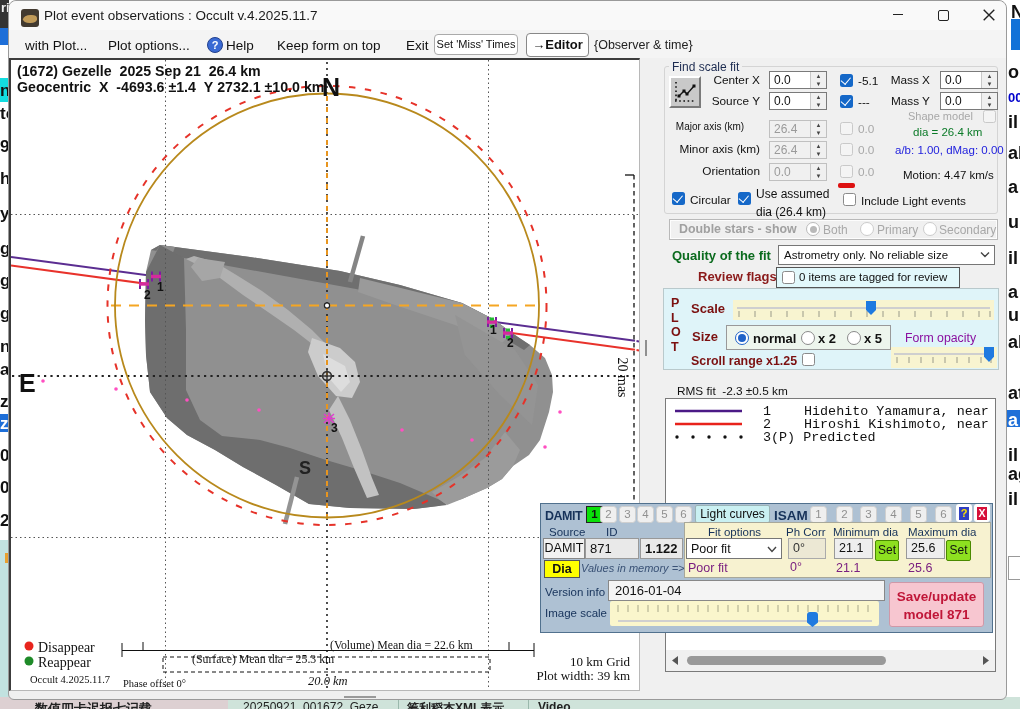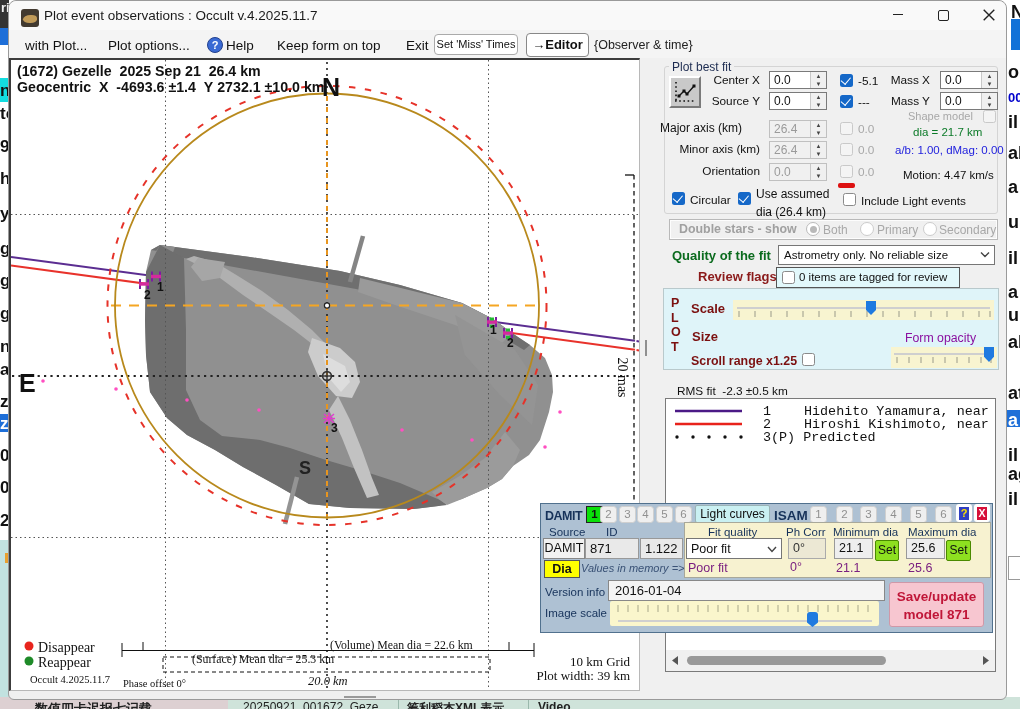--- a/index.html
+++ b/index.html
@@ -252,21 +252,21 @@
     <line x1="534" y1="643" x2="534" y2="657"></line>
     <line x1="143" y1="642" x2="143" y2="650"></line>
     <line x1="509" y1="642" x2="509" y2="650"></line>
     <rect x="163" y="657" width="327" height="15" fill="none" stroke-dasharray="4 3"></rect>
   </g>
 </svg>
 
 <div id="rightpanel">
 
   <div class="abs" style="left:664px;top:66px;width:332px;height:146px;border:1px solid #d4d4d4;border-radius:3px;"></div>
-  <div class="abs" style="left:669px;top:60px;background:#f0f0f0;padding:0 3px;font-size:12px;color:#1c2b50;">Plot best fit</div>
+  <div class="abs" style="left:669px;top:60px;background:#f0f0f0;padding:0 3px;font-size:12px;color:#1c2b50;">Find scale fit</div>
 
   <div class="abs" style="left:669px;top:76px;width:32px;height:32px;background:#c9c9c9;
        border-top:2px solid #fff;border-left:2px solid #fff;border-right:2px solid #7a7a7a;border-bottom:2px solid #7a7a7a;box-sizing:border-box;">
     <svg width="28" height="28" viewBox="0 0 28 28">
       <line x1="5" y1="4" x2="5" y2="23" stroke="#111" stroke-width="1.6" stroke-dasharray="1.6 2.6"></line>
       <line x1="4" y1="23" x2="25" y2="23" stroke="#111" stroke-width="1.6" stroke-dasharray="1.6 2.6"></line>
       <path d="M8 18 L13 13 L16 16 L23 8" stroke="#111" stroke-width="1.4" fill="none"></path>
       <rect x="6.5" y="16.5" width="3" height="3" fill="#111"></rect>
         <rect x="11.5" y="11.5" width="3" height="3" fill="#111"></rect>
       <rect x="14.5" y="14.5" width="3" height="3" fill="#111"></rect>
@@ -308,31 +308,31 @@
       <span>0.0</span>
       <div class="ud">
         <i style="top:0;">▲</i>
         <i style="bottom:0;">▼</i>
       </div>
     </div>
 
   <div class="abs" style="left:908px;top:110px;width:70px;font-size:11px;color:#a8a8a8;white-space:nowrap;">Shape model</div>
   <div class="chk dis" style="left:983px;top:110px;"></div>
 
-  <div class="abs" style="left:660px;top:121px;width:100px;text-align:left;font-size:12px;color:#111;">Major axis (km)</div>
+  <div class="abs" style="left:660px;top:121px;width:100px;text-align:center;font-size:10px;color:#111;">Major axis (km)</div>
   <div class="spin dis" style="left:769px;top:120px;width:56px;height:16px;">
       <span>26.4</span>
       <div class="ud">
         <i style="top:0;">▲</i>
         <i style="bottom:0;">▼</i>
       </div>
     </div>
   <div class="chk dis" style="left:840px;top:122px;"></div>
   <div class="abs" style="left:858px;top:122px;font-size:11.8px;color:#a8a8a8;">0.0</div>
-  <div class="abs" style="left:913px;top:126px;font-size:11.5px;color:#0b7a28;">dia = 21.7 km</div>
+  <div class="abs" style="left:913px;top:126px;font-size:11.5px;color:#0b7a28;">dia = 26.4 km</div>
 
   <div class="abs" style="left:660px;top:142px;width:100px;text-align:right;font-size:11.8px;color:#111;">Minor axis (km)</div>
   <div class="spin dis" style="left:769px;top:141px;width:56px;height:16px;">
       <span>26.4</span>
       <div class="ud">
         <i style="top:0;">▲</i>
         <i style="bottom:0;">▼</i>
       </div>
     </div>
   <div class="chk dis" style="left:840px;top:143px;"></div>
@@ -404,20 +404,29 @@
           <line x1="198" y1="1" x2="198" y2="7"></line>
             <line x1="214" y1="1" x2="214" y2="7"></line>
             <line x1="230" y1="1" x2="230" y2="7"></line>
           <line x1="246" y1="1" x2="246" y2="7"></line>
             <line x1="257" y1="1" x2="257" y2="7"></line>
         </g>
       </svg>
       <div class="abs" style="left:133px;top:1px;width:10px;height:14px;background:#1f7ae0;clip-path:polygon(0 0,100% 0,100% 65%,50% 100%,0 65%);"></div>
     </div>
     <div class="abs" style="left:28px;top:40px;font-size:13px;font-weight:bold;color:#7b1010;">Size</div>
+    <div class="abs" style="left:62px;top:36px;width:165px;height:25px;background:#edf5ed;border:1px solid #999;box-sizing:border-box;">
+      <div class="radio" style="left:8px;top:5px;border-color:#1f62c8;"></div>
+      <div class="abs" style="left:11px;top:8px;width:8px;height:8px;border-radius:50%;background:#1f62c8;"></div>
+      <div class="abs" style="left:26px;top:5px;font-size:13px;font-weight:bold;color:#111;">normal</div>
+      <div class="radio" style="left:74px;top:5px;"></div>
+      <div class="abs" style="left:91px;top:5px;font-size:13px;font-weight:bold;color:#111;">x 2</div>
+      <div class="radio" style="left:120px;top:5px;"></div>
+      <div class="abs" style="left:137px;top:5px;font-size:13px;font-weight:bold;color:#111;">x 5</div>
+    </div>
     <div class="abs" style="left:241px;top:42px;font-size:12.3px;font-weight:normal;color:#8a10a0;">Form opacity</div>
     <div class="abs" style="left:27px;top:65px;font-size:12.4px;font-weight:bold;color:#7b1010;">Scroll range x1.25</div>
     <div class="chk off" style="left:138px;top:64px;"></div>
     <div class="abs" style="left:227px;top:58px;width:106px;height:21px;background:#f8f4d0;">
       <div class="abs" style="left:3px;top:6px;width:100px;height:2px;background:#cfcfcf;"></div>
       <svg class="abs" style="left:0;top:9px;" width="106" height="9" viewBox="0 0 106 9">
         <g stroke="#9a9a8a" stroke-width="1">
           <line x1="6" y1="1" x2="6" y2="7"></line>
             <line x1="18" y1="1" x2="18" y2="7"></line>
             <line x1="30" y1="1" x2="30" y2="7"></line>
@@ -492,28 +501,28 @@
     </div>
   <div class="abs" style="left:974px;top:504px;width:16px;height:18px;background:#fff;border-radius:3px;">
     <div class="abs" style="left:3px;top:2.5px;width:10px;height:13px;background:#d6103a;color:#fff;font-size:10.5px;font-weight:bold;text-align:center;line-height:13px;">X</div>
     </div>
 
   <div class="abs" style="left:549px;top:526px;font-size:11.5px;color:#16325a;">Source</div>
   <div class="abs" style="left:606px;top:526px;font-size:11.5px;color:#16325a;">ID</div>
   <div class="abs" style="left:643px;top:525px;font-size:11.5px;color:#16325a;margin-left:48px;">Surf/Vol</div>
 
   <div class="abs" style="left:684px;top:522px;width:307px;height:56px;background:#f7f2d0;border:1px solid #a8a89a;box-sizing:border-box;"></div>
-  <div class="abs" style="left:708px;top:526px;font-size:11.5px;color:#16325a;">Fit quality</div>
+  <div class="abs" style="left:708px;top:526px;font-size:11.5px;color:#16325a;">Fit options</div>
   <div class="abs" style="left:786px;top:526px;font-size:11.5px;color:#16325a;">Ph Corr</div>
   <div class="abs" style="left:833px;top:526px;font-size:11.5px;color:#16325a;">Minimum dia</div>
   <div class="abs" style="left:908px;top:526px;font-size:11.5px;color:#16325a;">Maximum dia</div>
 
   <div class="abs" style="left:543px;top:538px;width:40px;height:19px;background:#f2f2f2;border:1px solid #888;font-size:12.5px;color:#111;text-align:center;line-height:19px;">DAMIT</div>
   <div class="abs" style="left:585px;top:538px;width:52px;height:19px;background:#e9e9e9;border:1px solid #999;font-size:13px;color:#111;line-height:19px;"><span style="padding-left:4px;">871</span></div>
-  <div class="abs" style="left:640px;top:538px;width:41px;height:19px;background:#e9e9e9;border:1px solid #999;font-size:13px;color:#111;line-height:19px;"><span style="padding-left:4px;">1.122</span></div>
+  <div class="abs" style="left:640px;top:538px;width:41px;height:19px;background:#e9e9e9;border:1px solid #999;font-size:13px;color:#111;line-height:19px;font-weight:bold;"><span style="padding-left:4px;">1.122</span></div>
   <div class="abs" style="left:686px;top:538px;width:96px;height:21px;background:#fff;border:1px solid #767676;font-size:12.5px;color:#111;box-sizing:border-box;">
     <span class="abs" style="left:4px;top:3px;">Poor fit</span>
     <svg class="abs" style="right:4px;top:7px;" width="10" height="7" viewBox="0 0 10 7">
         <path d="M1 1 L5 5.5 L9 1" stroke="#444" stroke-width="1.4" fill="none"></path>
       </svg>
   </div>
   <div class="abs" style="left:788px;top:538px;width:36px;height:19px;background:#ece8d4;border:1px solid #aaa;font-size:12.5px;color:#333;line-height:19px;"><span style="padding-left:4px;">0°</span></div>
   <div class="abs" style="left:834px;top:538px;width:37px;height:19px;background:#eee;border:1px solid #999;font-size:12.5px;color:#111;line-height:19px;"><span style="padding-left:4px;">21.1</span></div>
   <div class="abs" style="left:875px;top:540px;width:22px;height:19px;background:#8ee020;border:1px solid #4a8a00;font-size:12px;color:#111;text-align:center;line-height:19px;border-radius:2px;">Set</div>
   <div class="abs" style="left:906px;top:538px;width:37px;height:19px;background:#eee;border:1px solid #999;font-size:12.5px;color:#111;line-height:19px;"><span style="padding-left:4px;">25.6</span></div>

